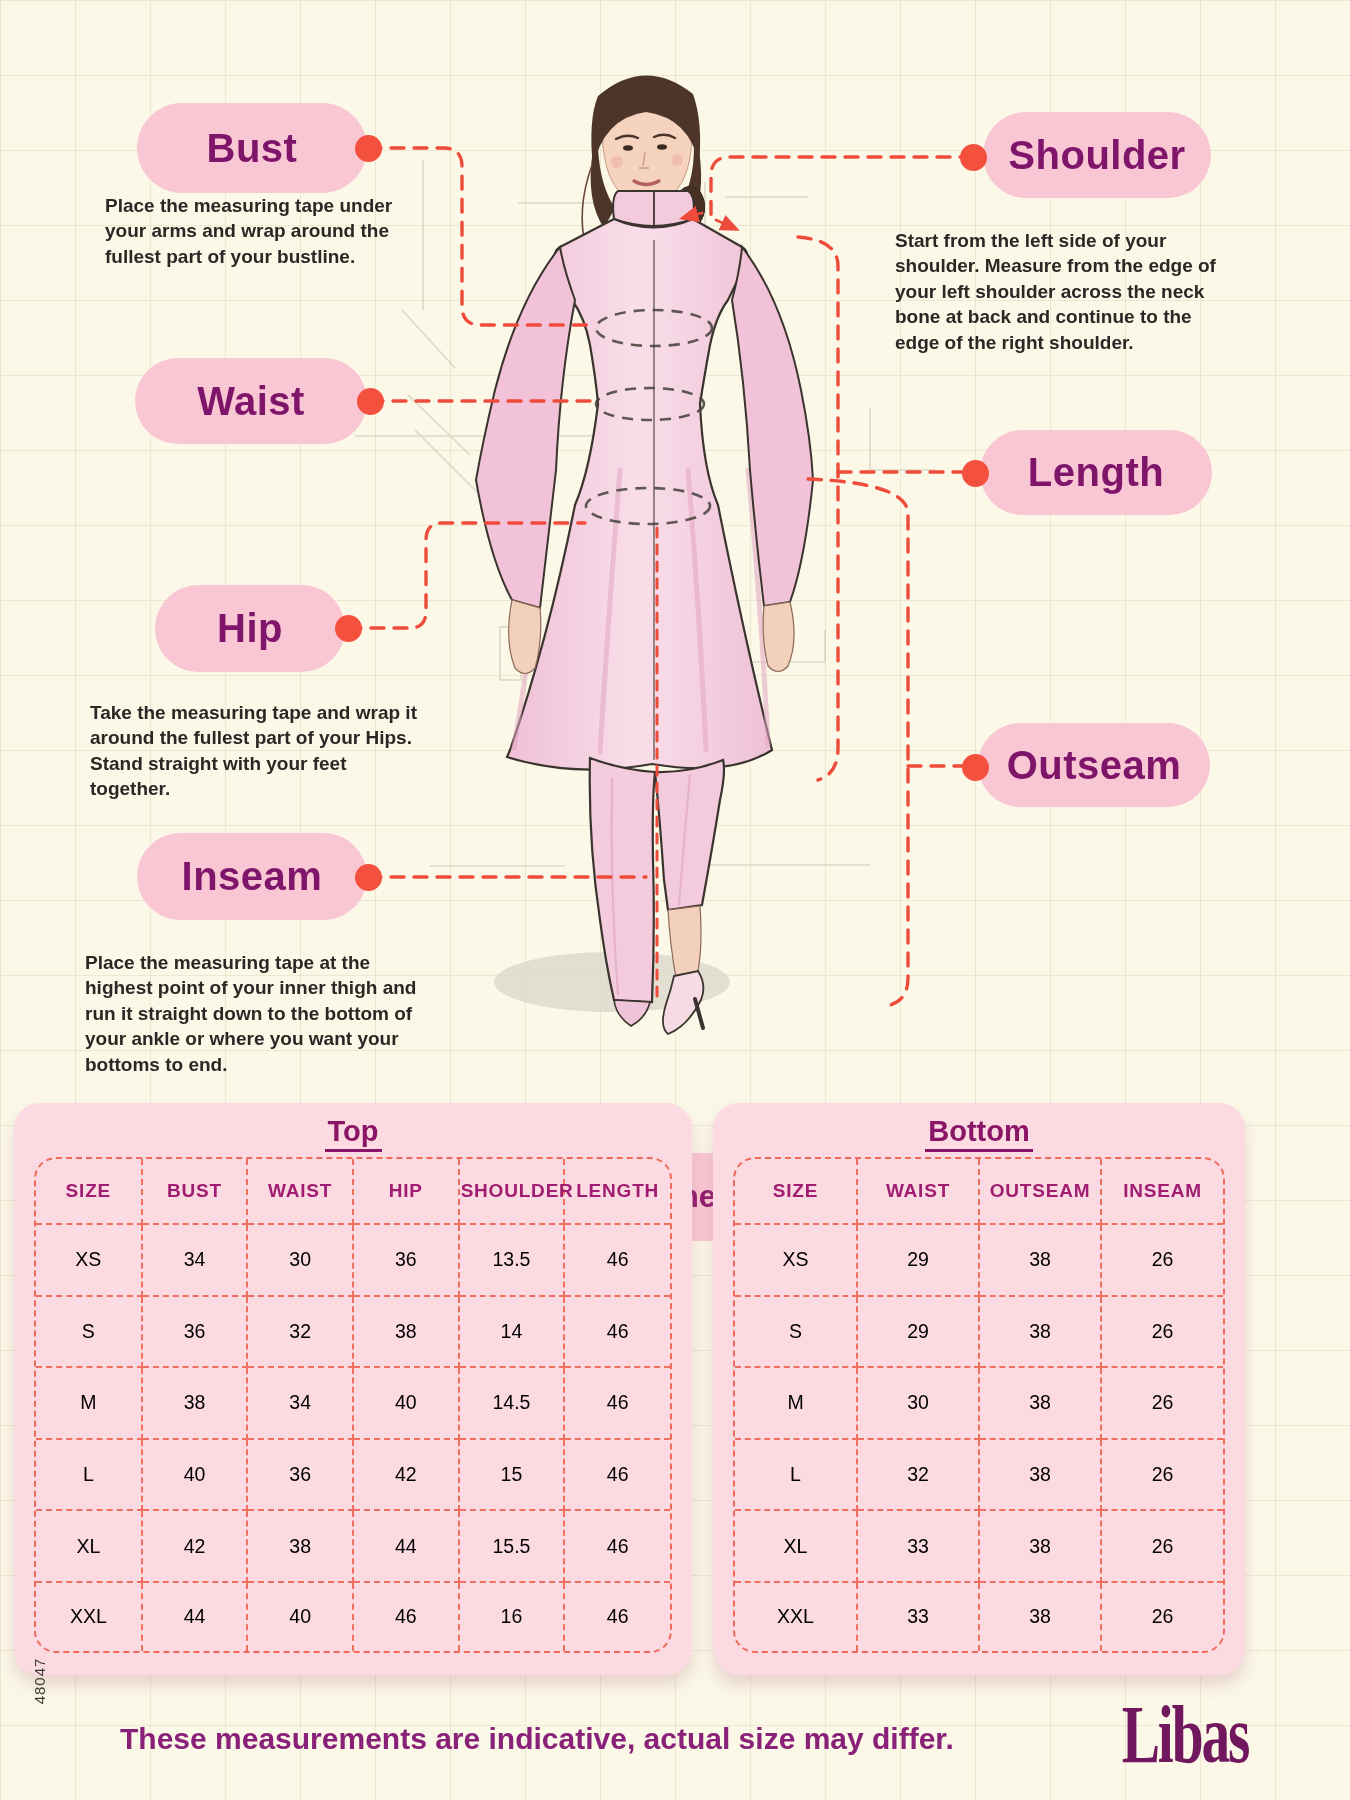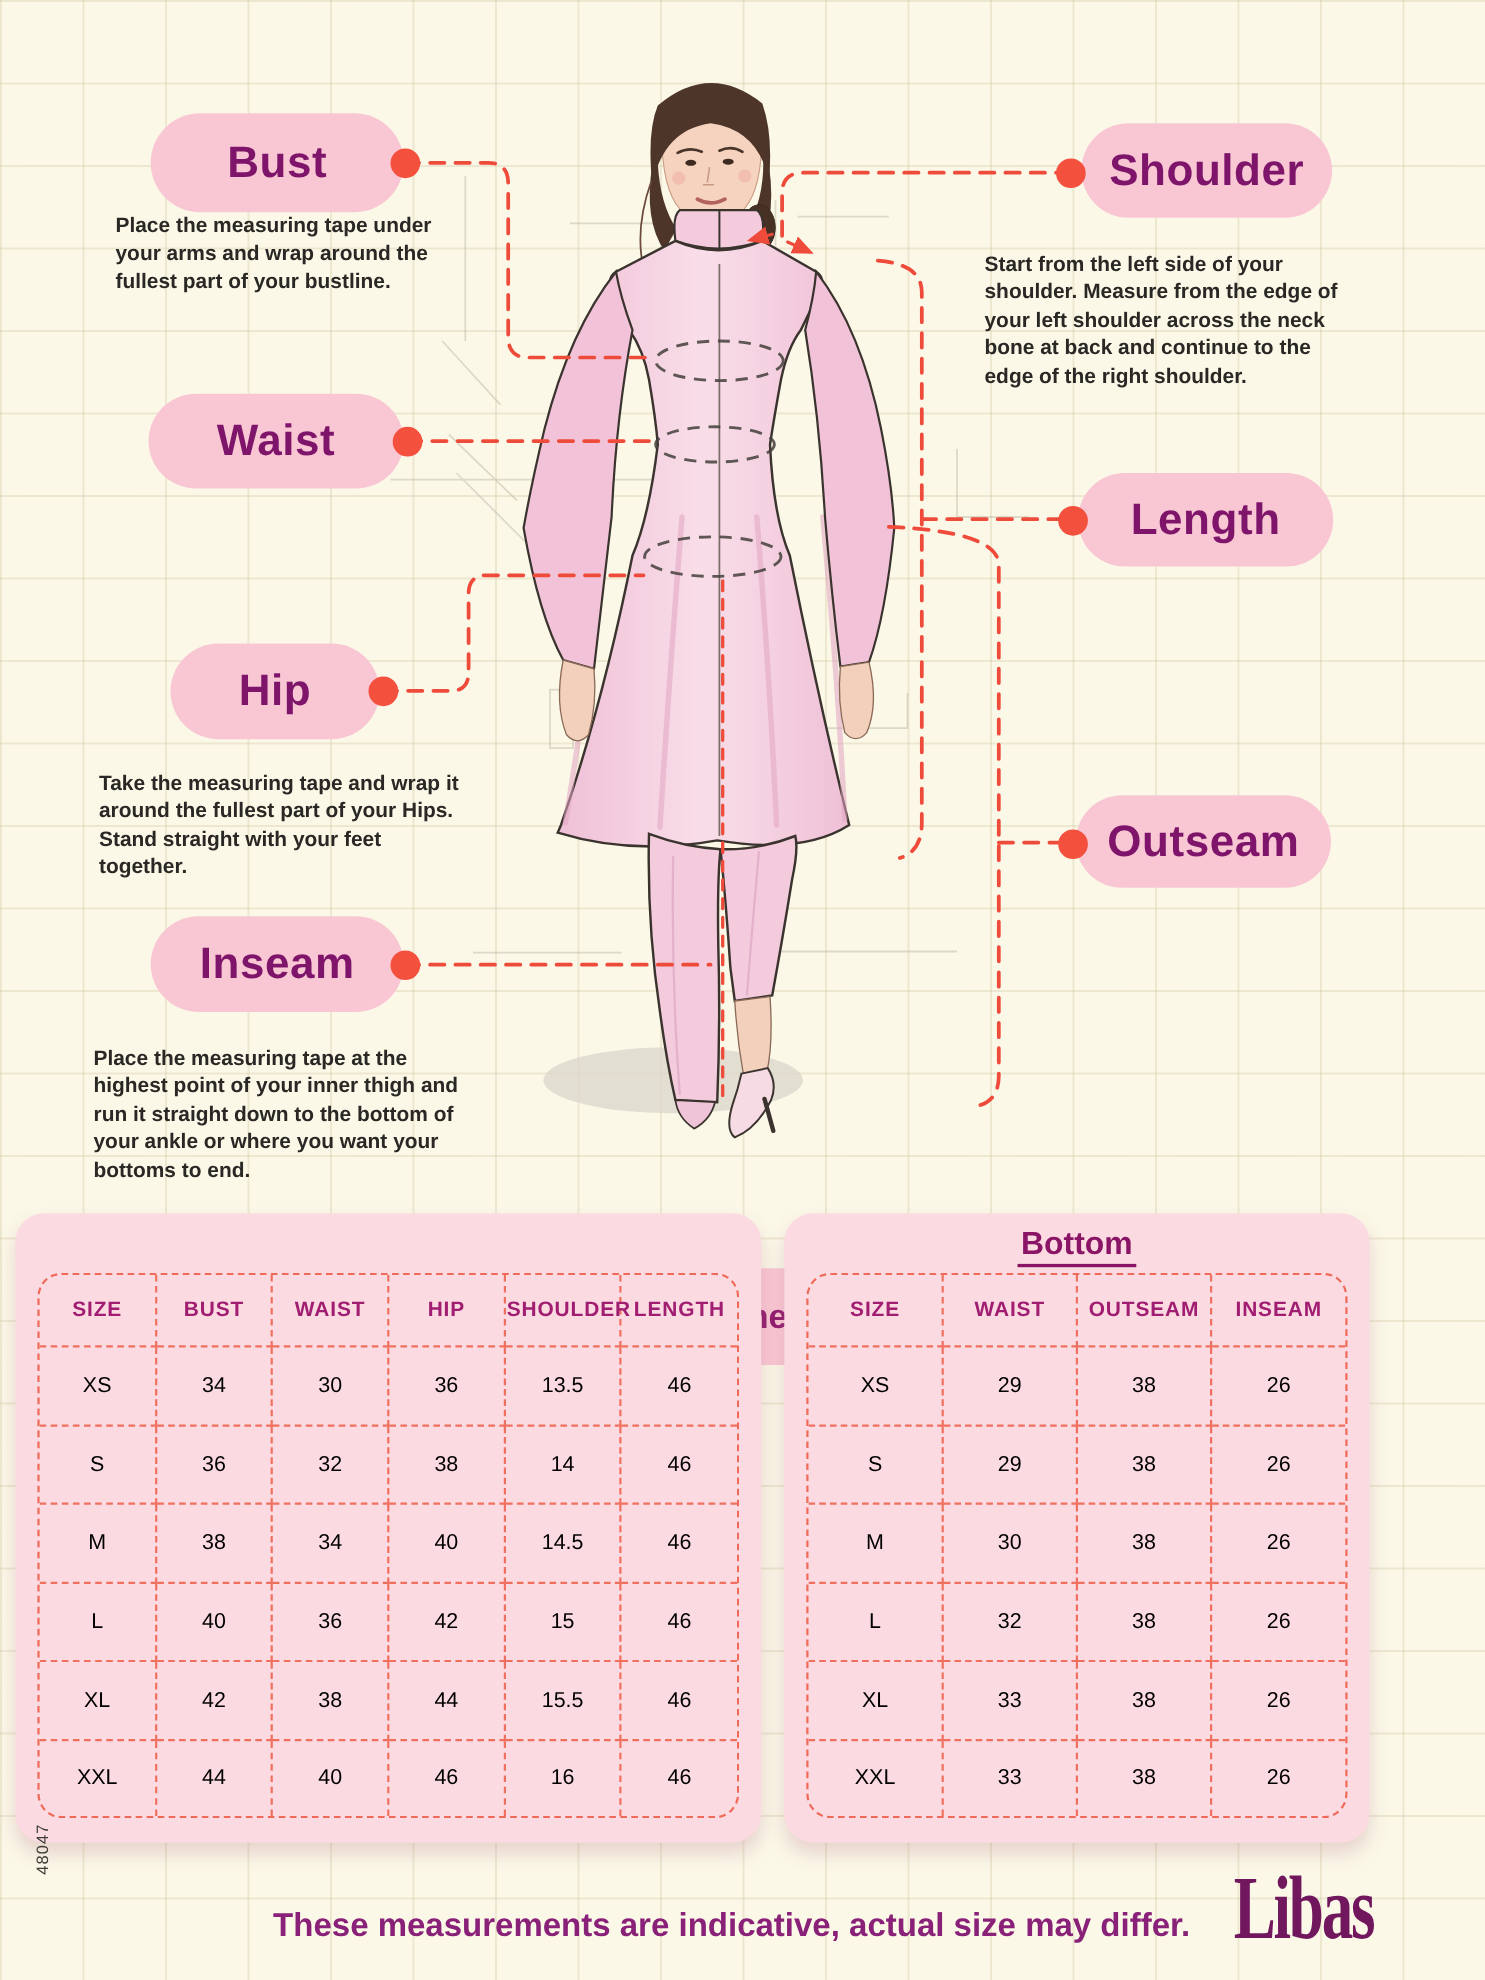--- a/index.html
+++ b/index.html
@@ -42,22 +42,22 @@
     border:2.5px dashed #EF6A58;border-radius:22px;overflow:hidden;}
   .size-table{width:100%;height:100%;border-collapse:collapse;table-layout:fixed;}
   .size-table th{height:62px;color:#A01D72;font-size:19px;font-weight:bold;letter-spacing:.8px;}
   .size-table td{font-size:19.5px;color:#000000;font-weight:400;}
   .size-table th,.size-table td{
     text-align:center;vertical-align:middle;
     border-right:2px dashed #F0705F;border-bottom:2px dashed #F0705F;
   }
   .size-table tr>*:last-child{border-right:none;}
   .size-table tbody tr:last-child td{border-bottom:none;}
-  .footer-note{position:absolute;left:120px;top:1722px;width:950px;text-align:right;
-    font-size:30px;font-weight:600;color:#8A2178;margin:12px;}
+  .footer-note{position:absolute;left:120px;top:1722px;width:950px;text-align:left;
+    font-size:30px;font-weight:600;color:#8A2178;margin:0;}
   .brand{position:absolute;left:1040px;top:1688px;width:290px;text-align:center;
     font-family:"Liberation Serif","DejaVu Serif",serif;font-weight:bold;font-size:82px;
     color:#70175E;transform:scaleX(.70);transform-origin:center;letter-spacing:-3px;margin:0;}
   .side-code{position:absolute;left:8px;top:1672px;width:64px;height:18px;
     transform:rotate(-90deg);transform-origin:center;font-size:15px;color:#3C3C34;
     letter-spacing:1px;text-align:center;}
 </style>
 </head>
 <body>
 
@@ -225,20 +225,23 @@
   <div class="dot" style="left:959.5px;top:143.5px"></div>
   <div class="dot" style="left:961.5px;top:459.5px"></div>
   <div class="dot" style="left:961.5px;top:753.5px"></div>
 
   <div class="bm-pill">
     <span class="bm-label">Body Measurement</span>
     <button class="unit-chip">inch</button>
   </div>
 
   <div class="panel" style="left:14px;top:1103px;width:678px;height:572px">
+    <p class="panel-title">
+      <span>Top</span>
+    </p>
     <div class="table-frame" id="top-table-frame">
         <table class="size-table">
           <thead>
             <tr>
               <th>SIZE</th>
               <th>BUST</th>
               <th>WAIST</th>
               <th>HIP</th>
               <th>SHOULDER</th>
               <th>LENGTH</th>

